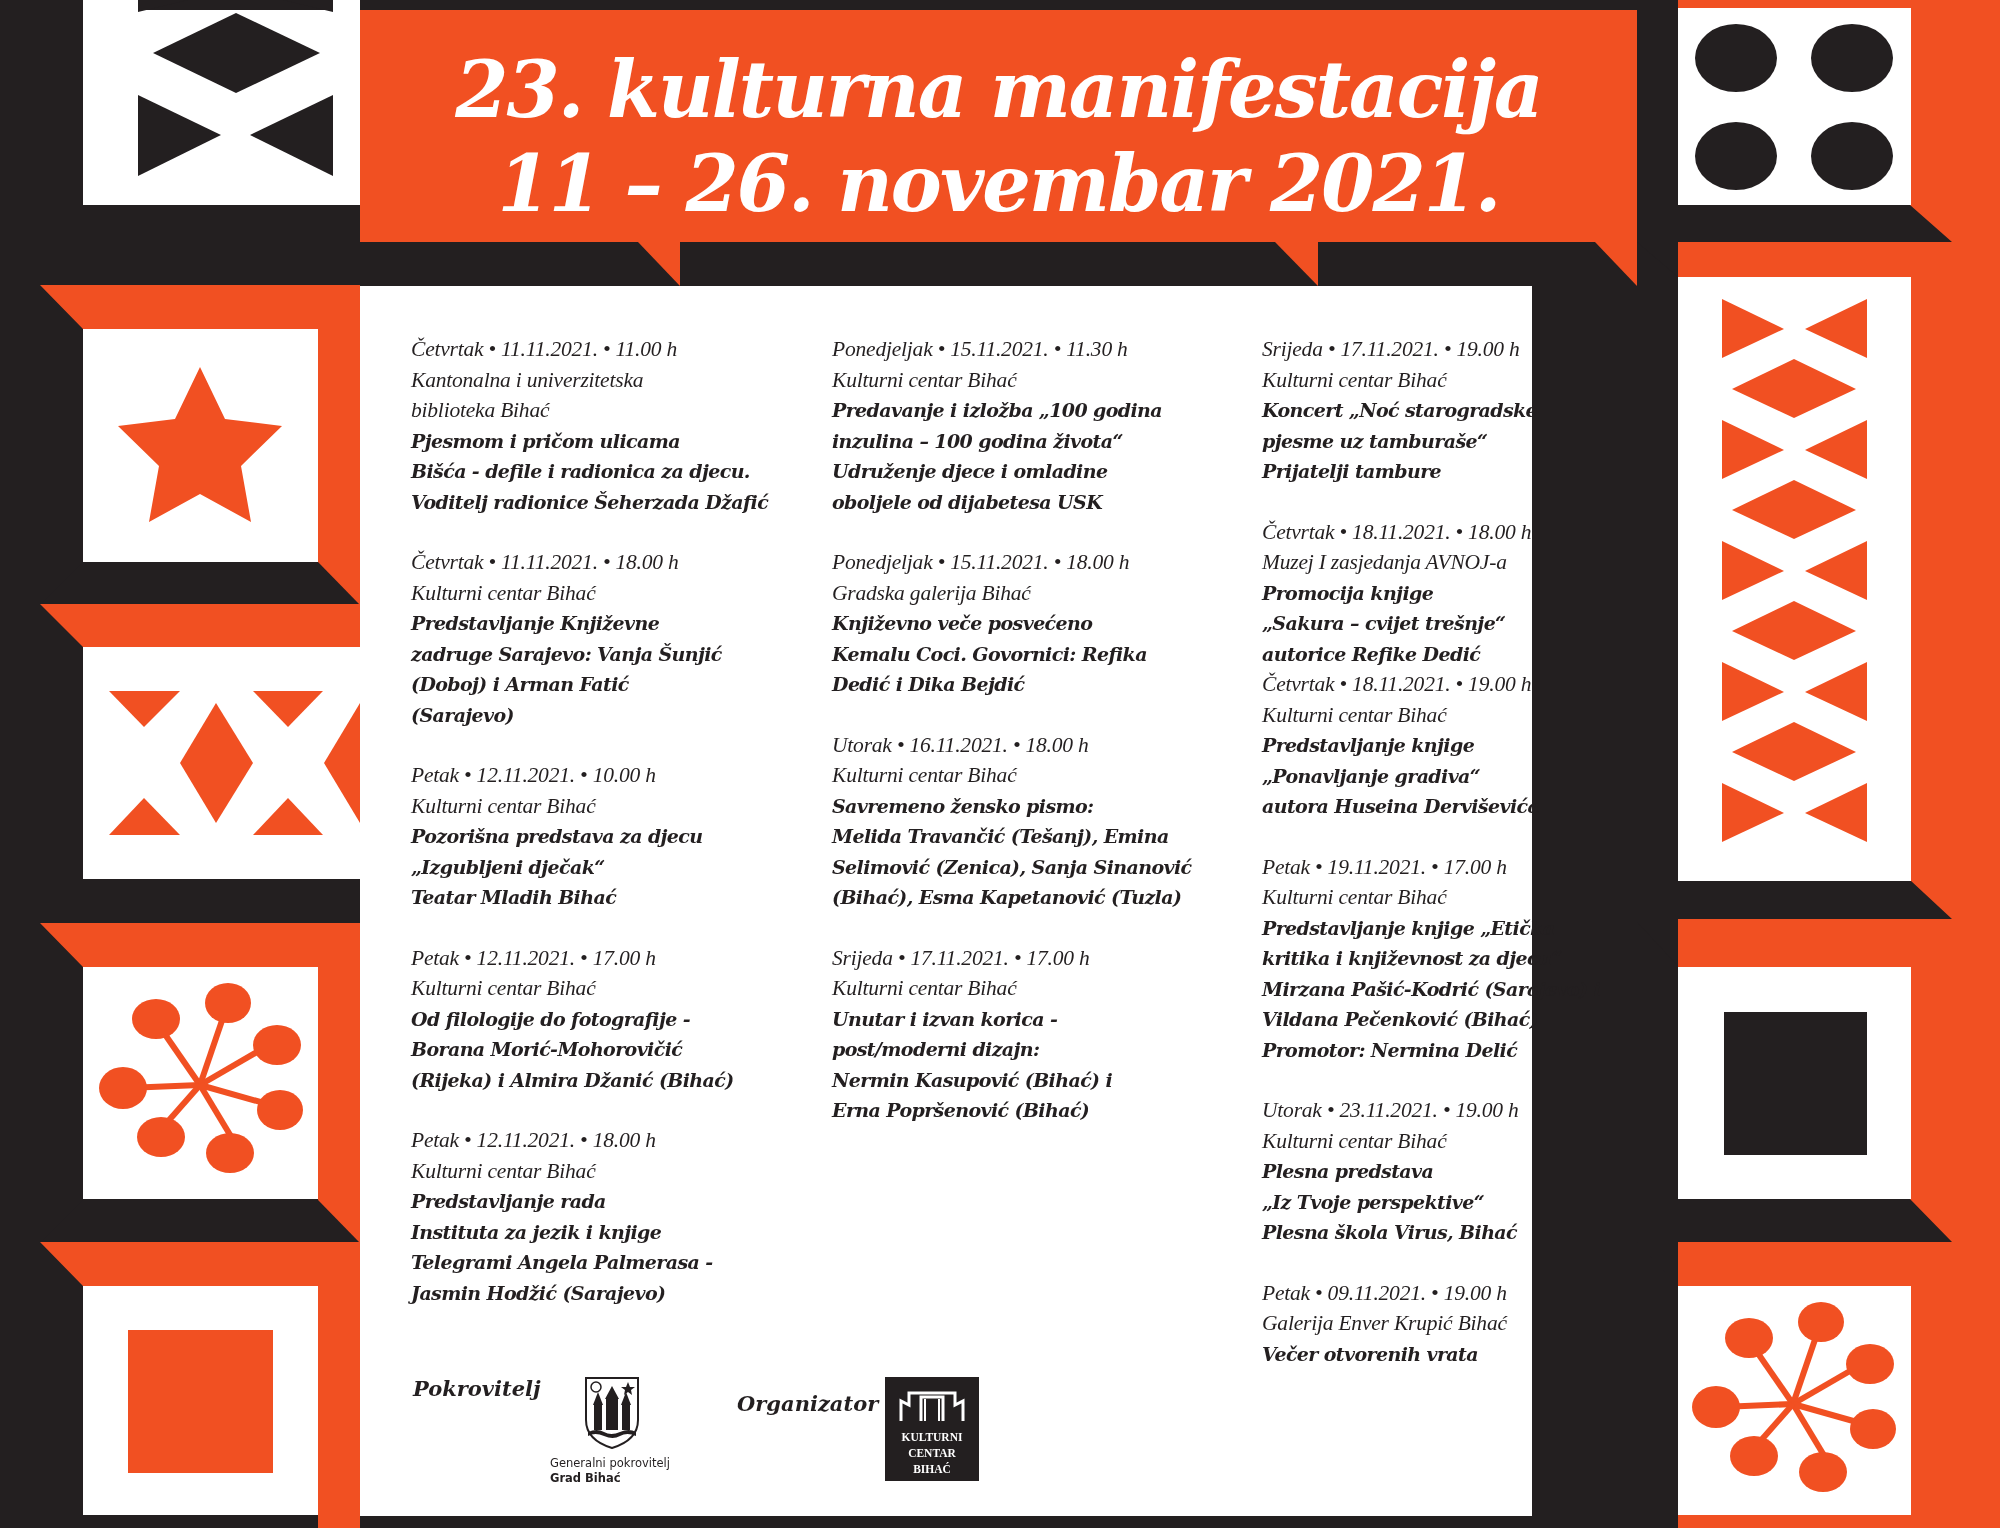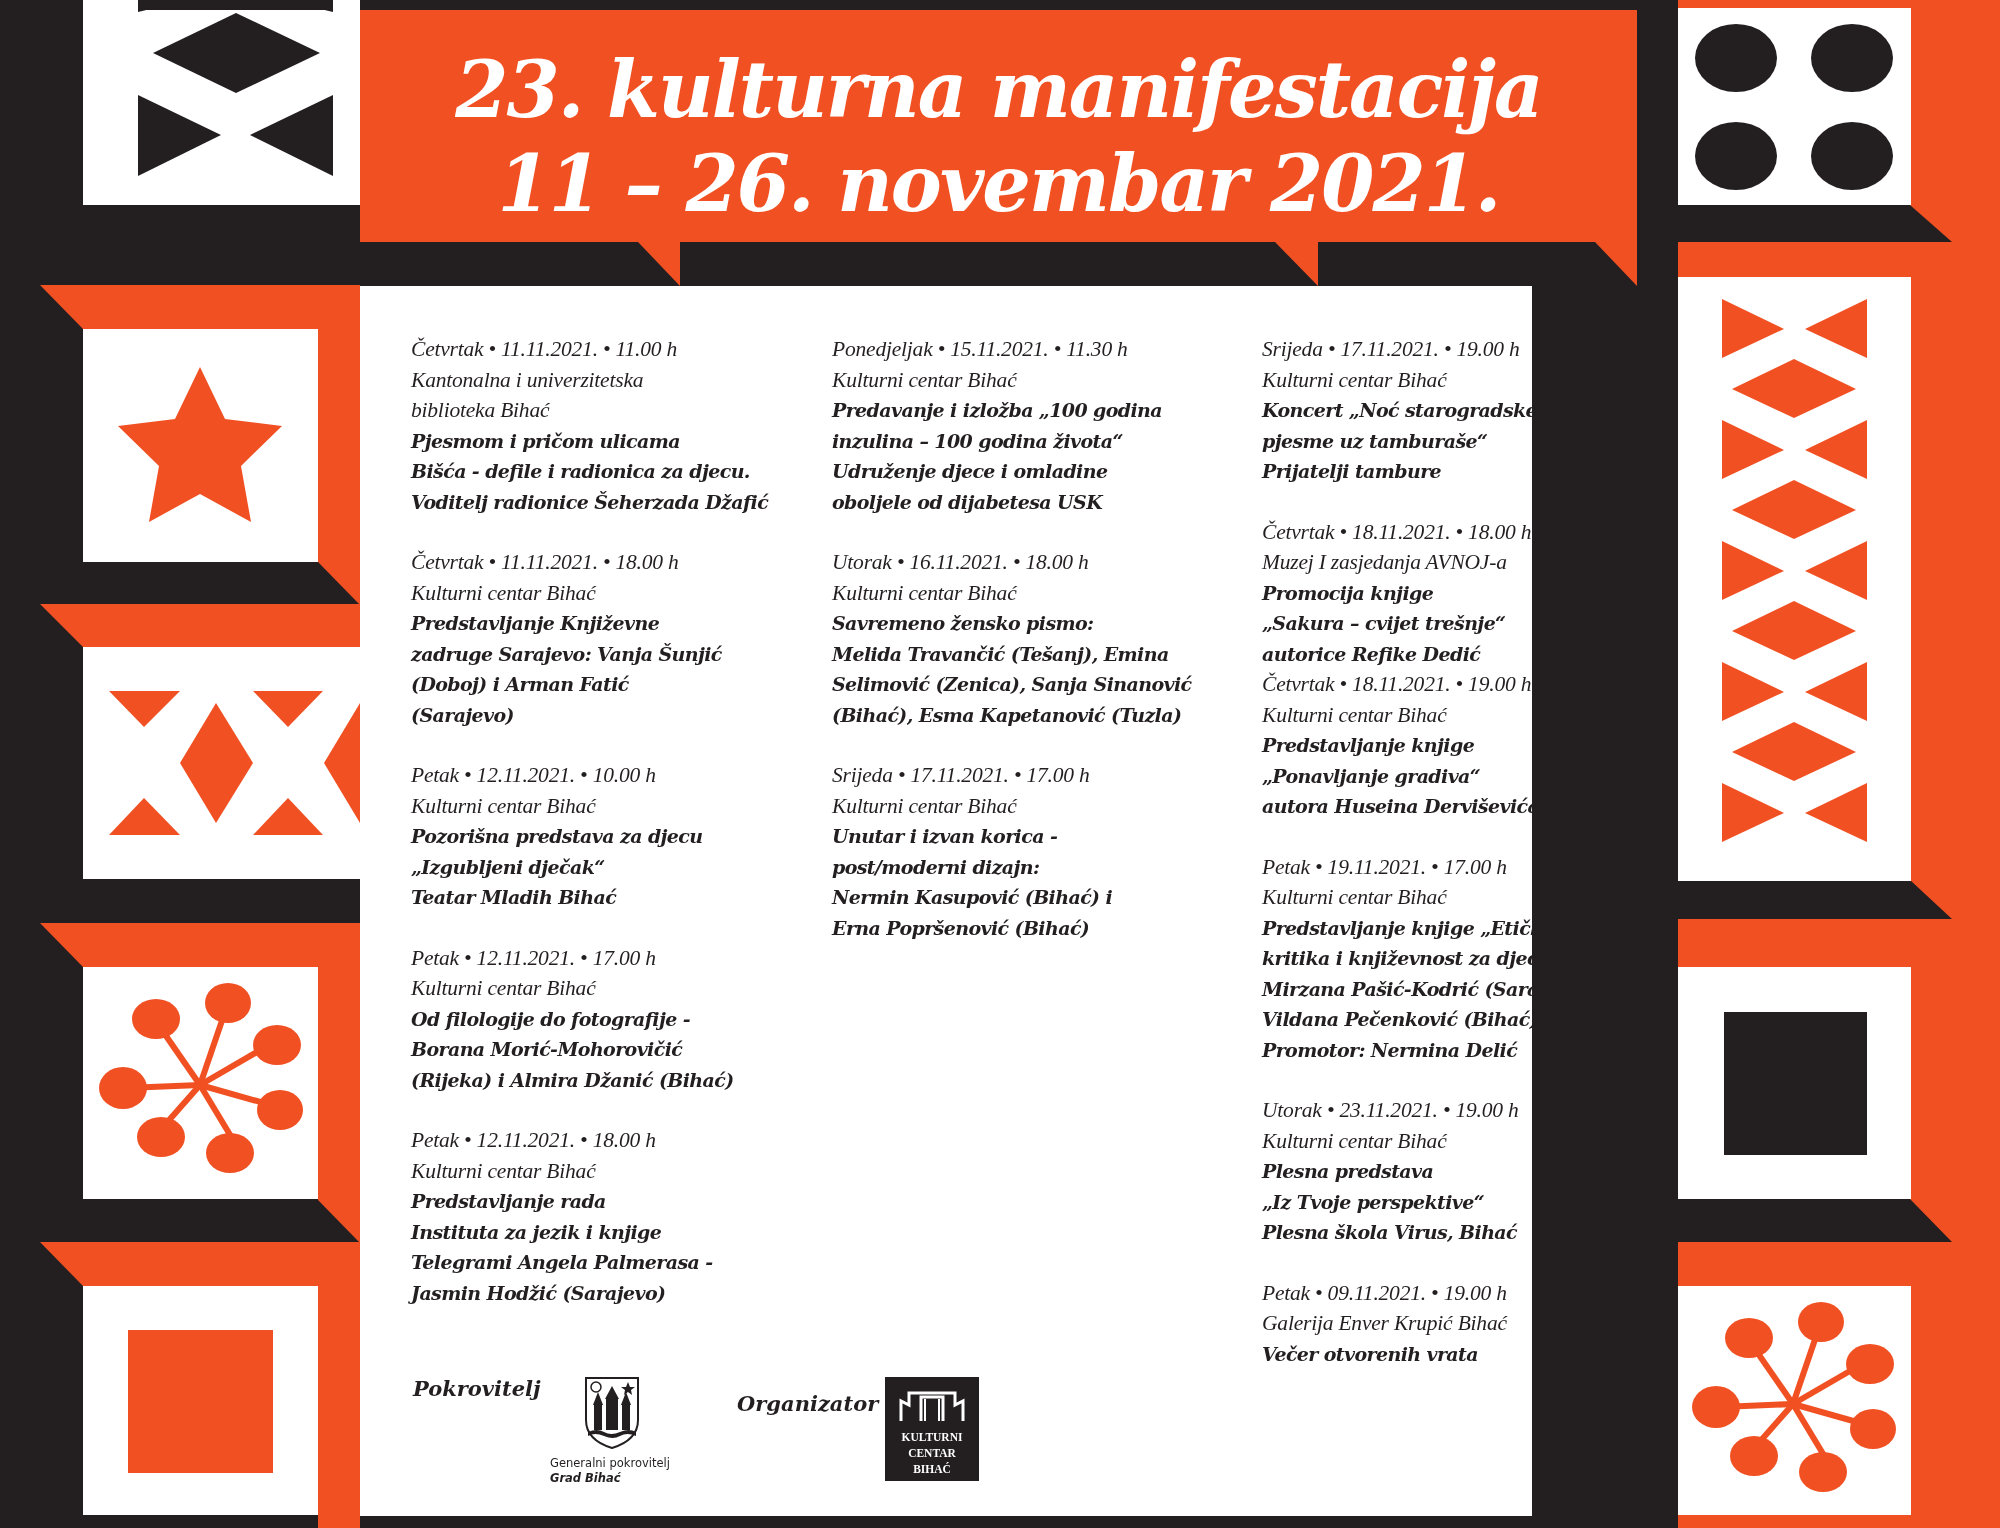--- a/index.html
+++ b/index.html
@@ -28,21 +28,21 @@
   .event { margin-bottom: 30px; }
   .event.tight { margin-bottom: 0; }
   .event .when, .event .where { font-style: italic; font-weight: normal; font-size: 19.5px; line-height: 30.5px;
     color: #231f20; font-family: "Liberation Serif", serif; font-size: 21.5px; letter-spacing: -0.2px; }
   .event .what { font-style: italic; font-weight: bold; font-size: 19px; line-height: 30.5px; color: #231f20;
     white-space: pre-line; font-family: "DejaVu Serif", serif; letter-spacing: -0.6px; }
 
   
   .footer-label { font-style: italic; font-weight: bold; font-size: 21px; color: #231f20; font-family: "DejaVu Serif", serif; }
   #sponsor-caption { text-align: left; font-family: "DejaVu Sans", sans-serif; font-size: 11.5px; color: #231f20; line-height: 15px; }
-  #sponsor-caption b { display: block; font-weight: bold; font-style: italic; }
+  #sponsor-caption b { display: block; font-weight: bold; }
   #org-logo { background: #231f20; color: #fff; }
   #org-logo .txt { position: absolute; left: 0; right: 0; top: 52px; text-align: center; font-family: Liberation Serif, serif;
     font-size: 11.5px; line-height: 16px; font-weight: bold; white-space: pre-line; }
 </style>
 </head>
 <body>
 
 <div class="abs white" style="left:83px;top:0;width:277px;height:205px;">
   <svg width="277" height="205" viewBox="0 0 277 205">
     <polygon points="55,0 250,0 250,10 155,10 55,10" fill="#231f20"></polygon>
@@ -245,20 +245,27 @@
   <div class="col" id="col-2">
     <div class="event">
       <div class="when">Ponedjeljak • 15.11.2021. • 11.30 h</div>
       <div class="where">Kulturni centar Bihać</div>
       <div class="what">Predavanje i izložba „100 godina
 inzulina – 100 godina života“
 Udruženje djece i omladine
 oboljele od dijabetesa USK</div>
     </div>
     <div class="event">
+      <div class="when">Ponedjeljak • 15.11.2021. • 18.00 h</div>
+      <div class="where">Gradska galerija Bihać</div>
+      <div class="what">Književno veče posvećeno
+Kemalu Coci. Govornici: Refika
+Dedić i Dika Bejdić</div>
+    </div>
+    <div class="event">
       <div class="when">Utorak • 16.11.2021. • 18.00 h</div>
       <div class="where">Kulturni centar Bihać</div>
       <div class="what">Savremeno žensko pismo:
 Melida Travančić (Tešanj), Emina
 Selimović (Zenica), Sanja Sinanović
 (Bihać), Esma Kapetanović (Tuzla)</div>
     </div>
     <div class="event">
       <div class="when">Srijeda • 17.11.2021. • 17.00 h</div>
       <div class="where">Kulturni centar Bihać</div>

